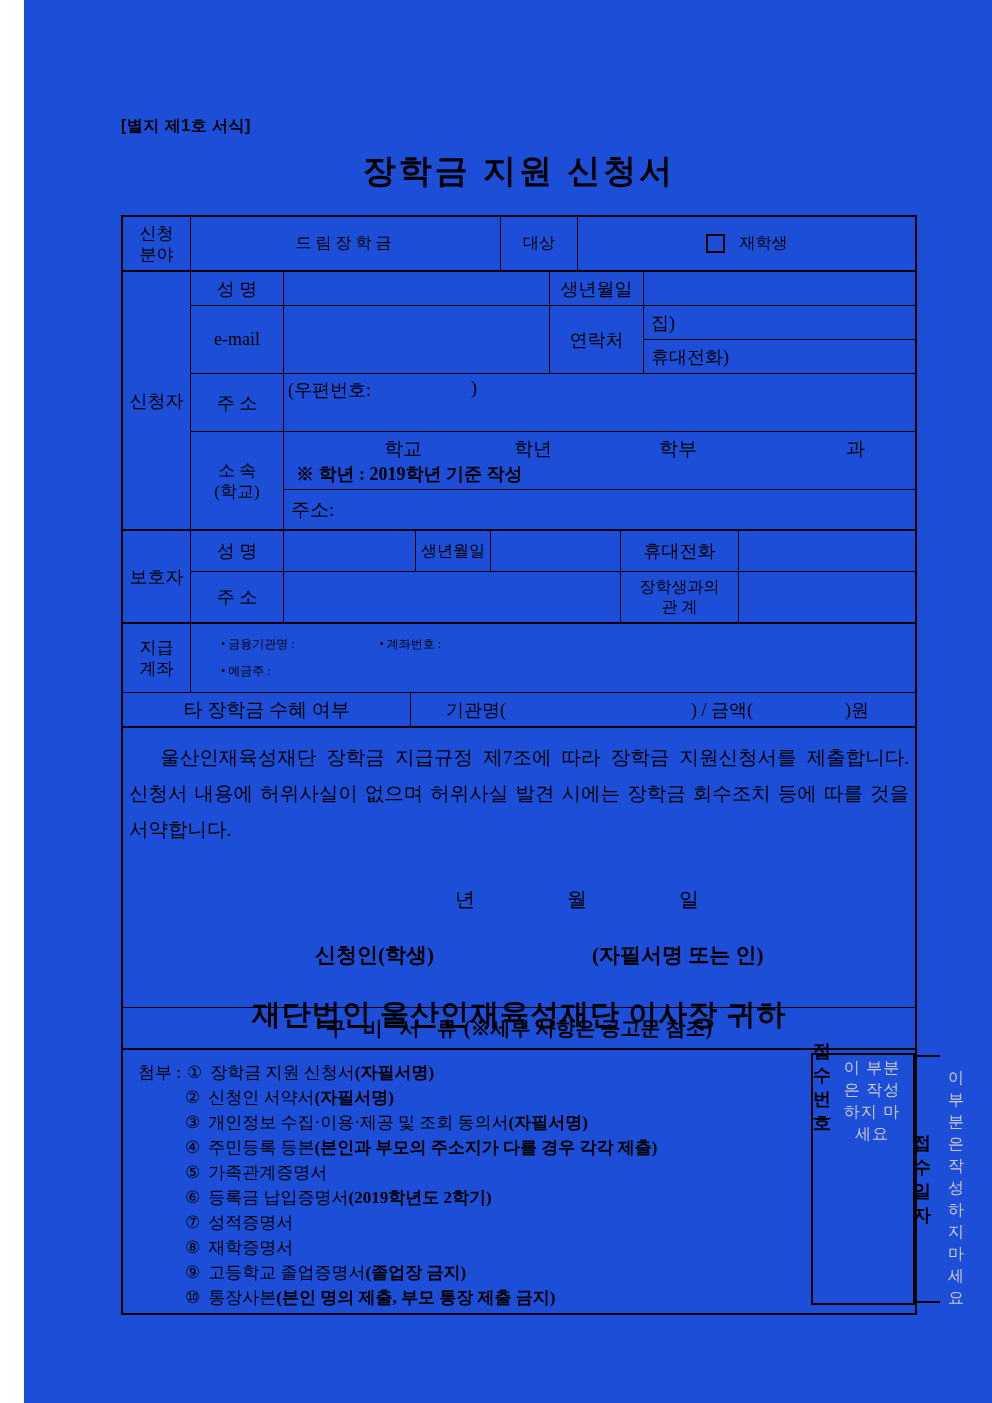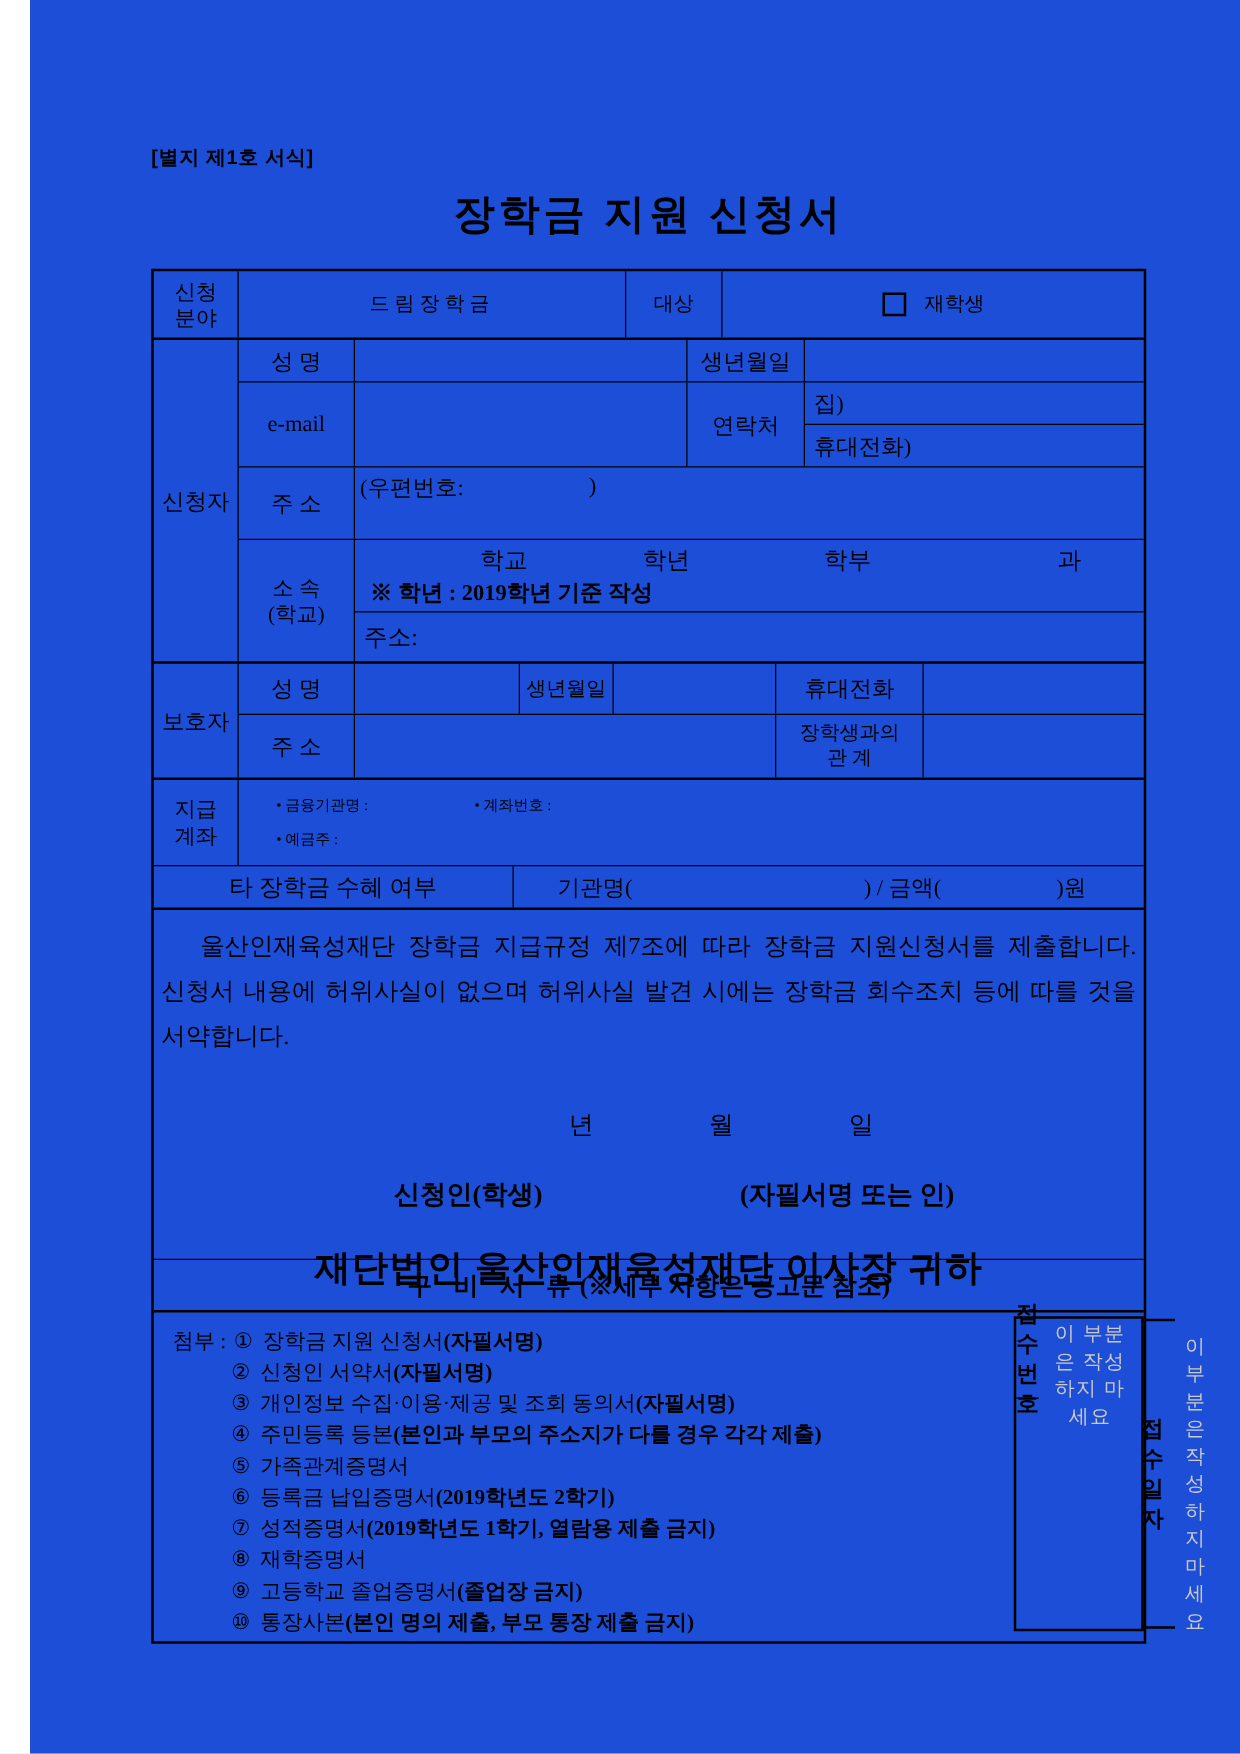--- a/index.html
+++ b/index.html
@@ -238,21 +238,20 @@
               <b></b>
           </div>
           <div class="attline ind">
             <span class="inum">⑥</span>
             <span>등록금 납입증명서</span>
               <b>(2019학년도 2학기)</b>
           </div>
           <div class="attline ind">
             <span class="inum">⑦</span>
             <span>성적증명서</span>
-              <b>(2019학년도 1학기, 열람용 제출 금지)</b>
           </div>
           <div class="attline ind">
             <span class="inum">⑧</span>
             <span>재학증명서</span>
               <b></b>
           </div>
           <div class="attline ind">
             <span class="inum">⑨</span>
             <span>고등학교 졸업증명서</span>
               <b>(졸업장 금지)</b>

